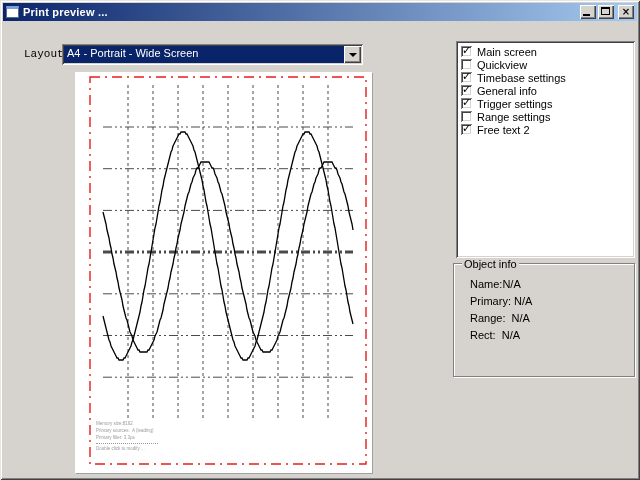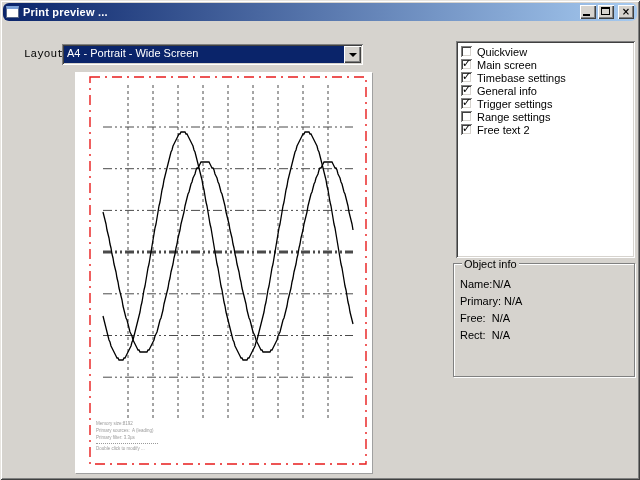--- a/index.html
+++ b/index.html
@@ -10,21 +10,21 @@
     position:absolute; left:0; top:0; width:640px; height:480px;
     background:#d6d3ce;
     box-shadow: inset 1px 1px 0 #e8e5e0, inset -1px -1px 0 #404040,
                 inset 2px 2px 0 #ffffff, inset -2px -2px 0 #808080;
   }
 
   
   .titlebar {
     position:absolute; left:3px; top:3px; width:634px; height:18px;
     background:linear-gradient(to right,#0a246a,#a6caf0);
-    display:flex; align-items:center; padding-left:3px;border-radius:6px;
+    display:flex; align-items:center; padding-left:3px;
   }
   .app-icon {
     width:13px; height:12px; background:#fff;
     border:1px solid #5a6a8a; border-top:3px solid #7ba0d8;
     margin-right:4px; flex:0 0 auto;
   }
   .title-text { color:#fff; font-weight:bold; font-size:11px; letter-spacing:0.2px; }
   .winbtns { position:absolute; right:3px; top:2px; display:flex; }
   .winbtn {
     width:16px; height:14px; background:#d6d3ce; margin-left:2px;
@@ -90,21 +90,21 @@
     content:"✓"; position:absolute; left:1px; top:-2px;
     font-size:11px; font-weight:bold; color:#000; font-family:"DejaVu Sans", sans-serif;
   }
   .opt-label { white-space:nowrap; }
 
   
   .groupbox {
     position:absolute; left:453px; top:263px; width:182px; height:114px;
     border:1px solid #808080;
     box-shadow: inset 1px 1px 0 #ffffff, 1px 1px 0 #ffffff;
-    padding:14px 0 0 6px;
+    padding:14px 0 0 16px;
   }
   .group-title { position:absolute; left:8px; top:-6px; background:#d6d3ce; padding:0 2px; }
   .oi-line { display:flex; margin-bottom:5px; white-space:pre; }
 </style>
 </head>
 <body>
 
 <div class="window">
 
   <div class="titlebar">
@@ -158,26 +158,26 @@
         <div class="pf-line">Memory size:8192</div>
         <div class="pf-line">Primary sources:  A (leading)</div>
         <div class="pf-line">Primary filter: 3.3µs</div>
         <div class="pf-sep"></div>
         <div class="pf-line">Double click to modify ...</div>
       </div>
   </div>
 
   <div class="listbox" id="options-list">
       <div class="opt-row">
+        <span class="cbx checked"></span>
+        <span class="opt-label">Main screen</span>
+      </div>
+      <div class="opt-row">
         <span class="cbx"></span>
         <span class="opt-label">Quickview</span>
-      </div>
-      <div class="opt-row">
-        <span class="cbx checked"></span>
-        <span class="opt-label">Main screen</span>
       </div>
       <div class="opt-row">
         <span class="cbx checked"></span>
         <span class="opt-label">Timebase settings</span>
       </div>
       <div class="opt-row">
         <span class="cbx checked"></span>
         <span class="opt-label">General info</span>
       </div>
       <div class="opt-row">
@@ -192,18 +192,18 @@
         <span class="cbx checked"></span>
         <span class="opt-label">Free text 2</span>
       </div>
     </div>
 
   <div class="groupbox">
     <div class="group-title">Object info</div>
     <div id="object-info-fields">
         <div class="oi-line"><span>Name:</span><span>N/A</span></div>
         <div class="oi-line"><span>Primary: </span><span>N/A</span></div>
-        <div class="oi-line"><span>Free:  </span><span>N/A</span></div>
+        <div class="oi-line"><span>Range:  </span><span>N/A</span></div>
         <div class="oi-line"><span>Rect:  </span><span>N/A</span></div>
       </div>
   </div>
 
 </div>
 
 </body></html>

